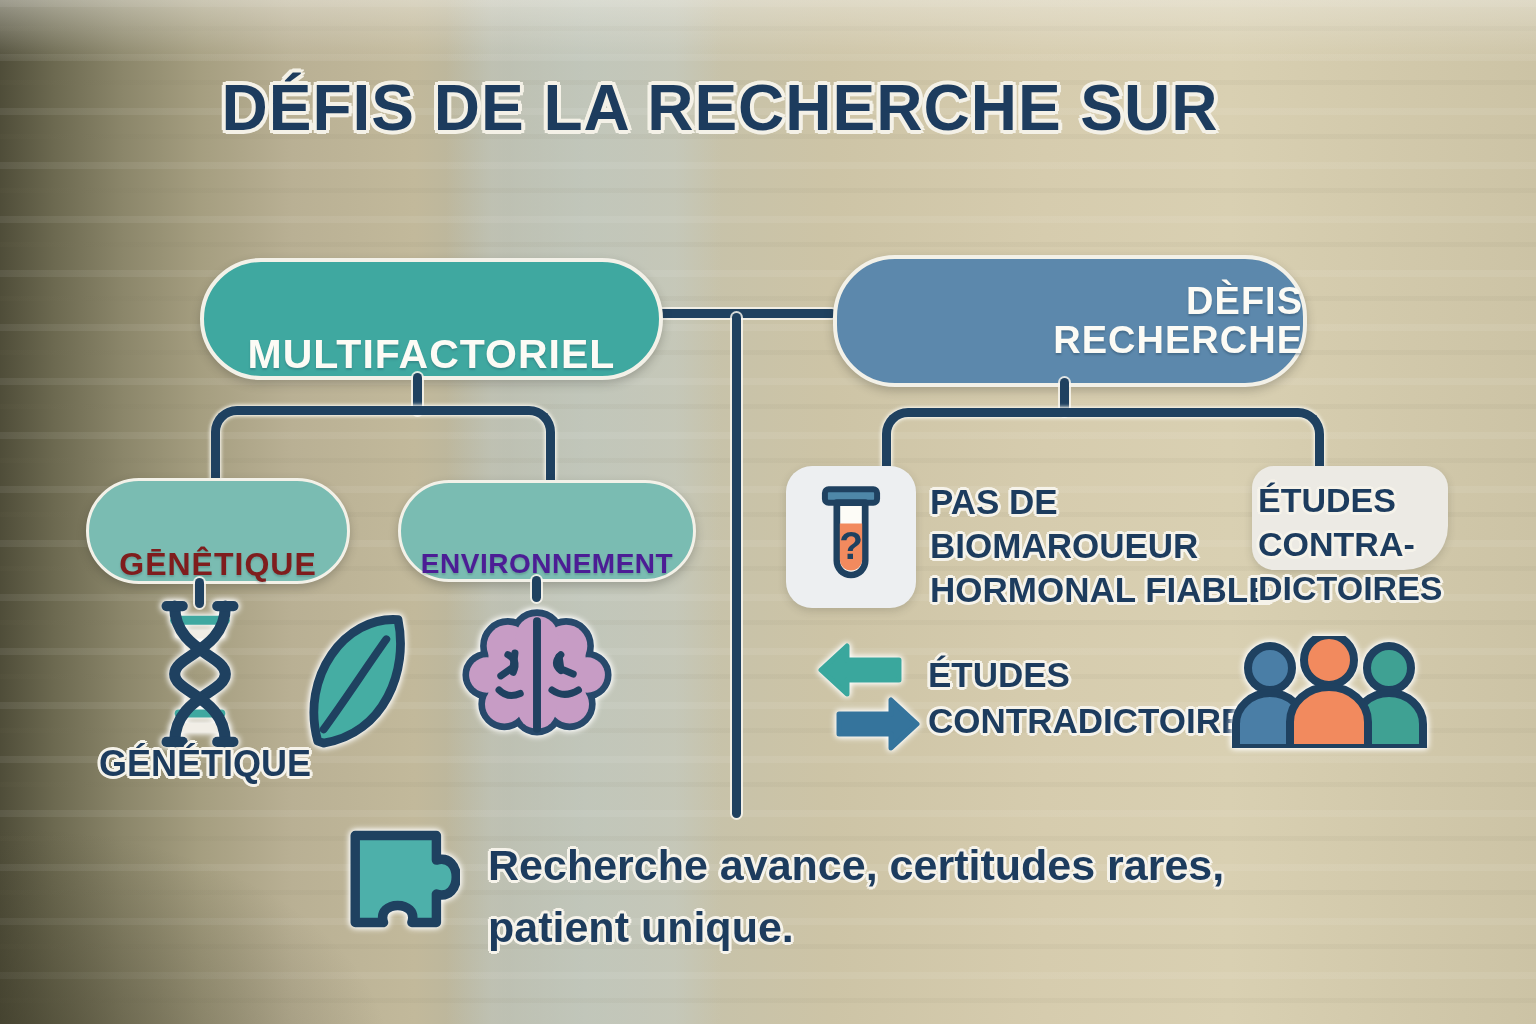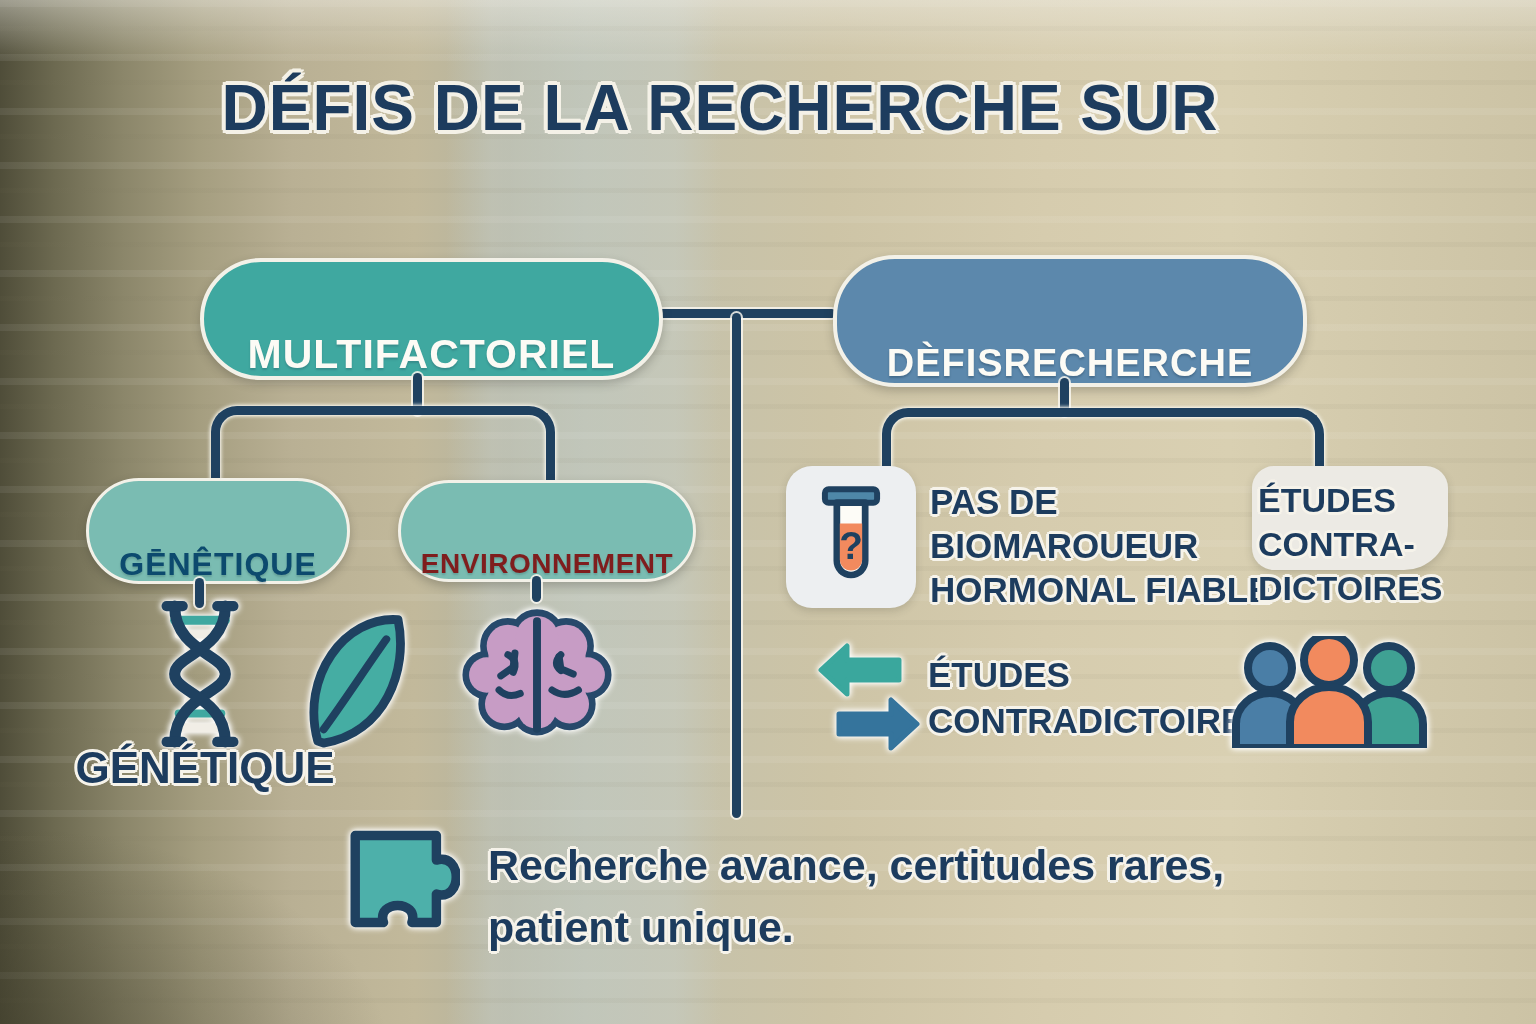--- a/index.html
+++ b/index.html
@@ -43,33 +43,33 @@
 
   <div class="abs t ow-big cap" style="left:110px;top:60px;width:1220px;text-align:center;font-size:64px;letter-spacing:1px;margin-top:16px;">DÉFIS DE LA RECHERCHE SUR</div>
 
   <div class="abs line" style="left:652px;top:309px;width:184px;height:9px;"></div>
   <div class="abs line" style="left:732px;top:313px;width:9px;height:505px;"></div>
 
   <div class="abs node pill" style="left:200px;top:258px;width:455px;height:114px;background:#3fa8a0;">
     <span class="t cap" style="color:#fcfbf5;font-size:41px;letter-spacing:1px;text-shadow:0 2px 2px rgba(30,60,80,.25);">MULTIFACTORIEL</span>
   </div>
 
-  <div class="abs node pill" style="left:833px;top:255px;width:466px;height:124px;background:#5c88ac;flex-direction:row;">
+  <div class="abs node pill" style="left:833px;top:255px;width:466px;height:124px;background:#5c88ac;flex-direction:column;">
     <span class="t cap" style="color:#fcfbf5;font-size:38px;letter-spacing:1px;text-shadow:0 2px 2px rgba(20,45,70,.3);">DÈFIS</span>
     <span class="t cap" style="color:#fcfbf5;font-size:38px;letter-spacing:1px;text-shadow:0 2px 2px rgba(20,45,70,.3);">RECHERCHE</span>
   </div>
 
   <div class="abs line" style="left:413px;top:373px;width:9px;height:42px;"></div>
   <div class="abs bracket" style="left:211px;top:406px;width:326px;height:70px;"></div>
 
   <div class="abs node pill" style="left:86px;top:478px;width:258px;height:100px;background:#7abcb2;border-width:3px;">
-    <span class="t cap" style="color:#0c4a6e;font-size:32px;letter-spacing:1px;text-shadow:0 2px 2px rgba(40,80,80,.25);">GĒNÊTIQUE</span>
+    <span class="t cap" style="color:#7f1d1d;font-size:32px;letter-spacing:1px;text-shadow:0 2px 2px rgba(40,80,80,.25);">GĒNÊTIQUE</span>
   </div>
   <div class="abs node pill" style="left:398px;top:480px;width:292px;height:96px;background:#7abcb2;border-width:3px;">
-    <span class="t cap" style="color:#7f1d1d;font-size:28px;letter-spacing:.5px;text-shadow:0 2px 2px rgba(40,80,80,.25);">ENVIRONNEMENT</span>
+    <span class="t cap" style="color:#4c1d95;font-size:28px;letter-spacing:.5px;text-shadow:0 2px 2px rgba(40,80,80,.25);">ENVIRONNEMENT</span>
   </div>
 
   <div class="abs line" style="left:195px;top:578px;width:9px;height:30px;"></div>
   <div class="abs line" style="left:532px;top:576px;width:9px;height:26px;"></div>
 
   <svg class="abs glow" style="left:140px;top:598px;" width="120" height="152" viewBox="0 0 110 150">
     <g fill="none" stroke-linecap="round">
       <line x1="30" y1="22" x2="80" y2="22" stroke="#3fa8a0" stroke-width="9"></line>
       <line x1="34" y1="36" x2="76" y2="36" stroke="#f1eee6" stroke-width="8"></line>
       <line x1="43" y1="49" x2="67" y2="49" stroke="#f1eee6" stroke-width="7"></line>
@@ -116,21 +116,21 @@
       <path d="M85,14 V136" stroke-width="9"></path>
       <path d="M52,52 q12,6 6,20" stroke-width="8"></path>
       <path d="M58,66 l-14,10 M58,66 l2,-16" stroke-width="8"></path>
       <path d="M112,52 q-10,10 0,18" stroke-width="8"></path>
       <path d="M112,68 l14,6 M112,68 l-2,-14" stroke-width="8"></path>
       <path d="M102,92 q14,10 30,0" stroke-width="8"></path>
       <path d="M42,92 q10,10 24,4" stroke-width="8"></path>
     </g>
   </svg>
 
-  <div class="abs t ow cap" style="left:55px;top:746px;width:300px;text-align:center;font-size:44px;">GÉNÉTIQUE</div>
+  <div class="abs t ow cap" style="left:55px;top:746px;width:300px;text-align:center;font-size:36px;">GÉNÉTIQUE</div>
 
   <div class="abs line" style="left:1060px;top:378px;width:9px;height:38px;"></div>
   <div class="abs bracket" style="left:882px;top:408px;width:424px;height:62px;"></div>
 
   <div class="abs card" style="left:786px;top:466px;width:130px;height:142px;"></div>
   <svg class="abs" style="left:810px;top:474px;" width="82" height="126" viewBox="0 0 110 140">
     <rect x="20" y="6" width="70" height="18" rx="5" fill="#4e87a8" stroke="#1f4160" stroke-width="8"></rect>
     <path d="M36,24 h38 v78 a19,19 0 0 1 -38,0 z" fill="#fdfcf7" stroke="#1f4160" stroke-width="9" stroke-linejoin="round"></path>
     <path d="M40,52 h30 v48 a15,15 0 0 1 -30,0 z" fill="#f28a5e"></path>
     <text x="55" y="100" text-anchor="middle" font-size="52" font-weight="bold" fill="#1f4160">?</text>

